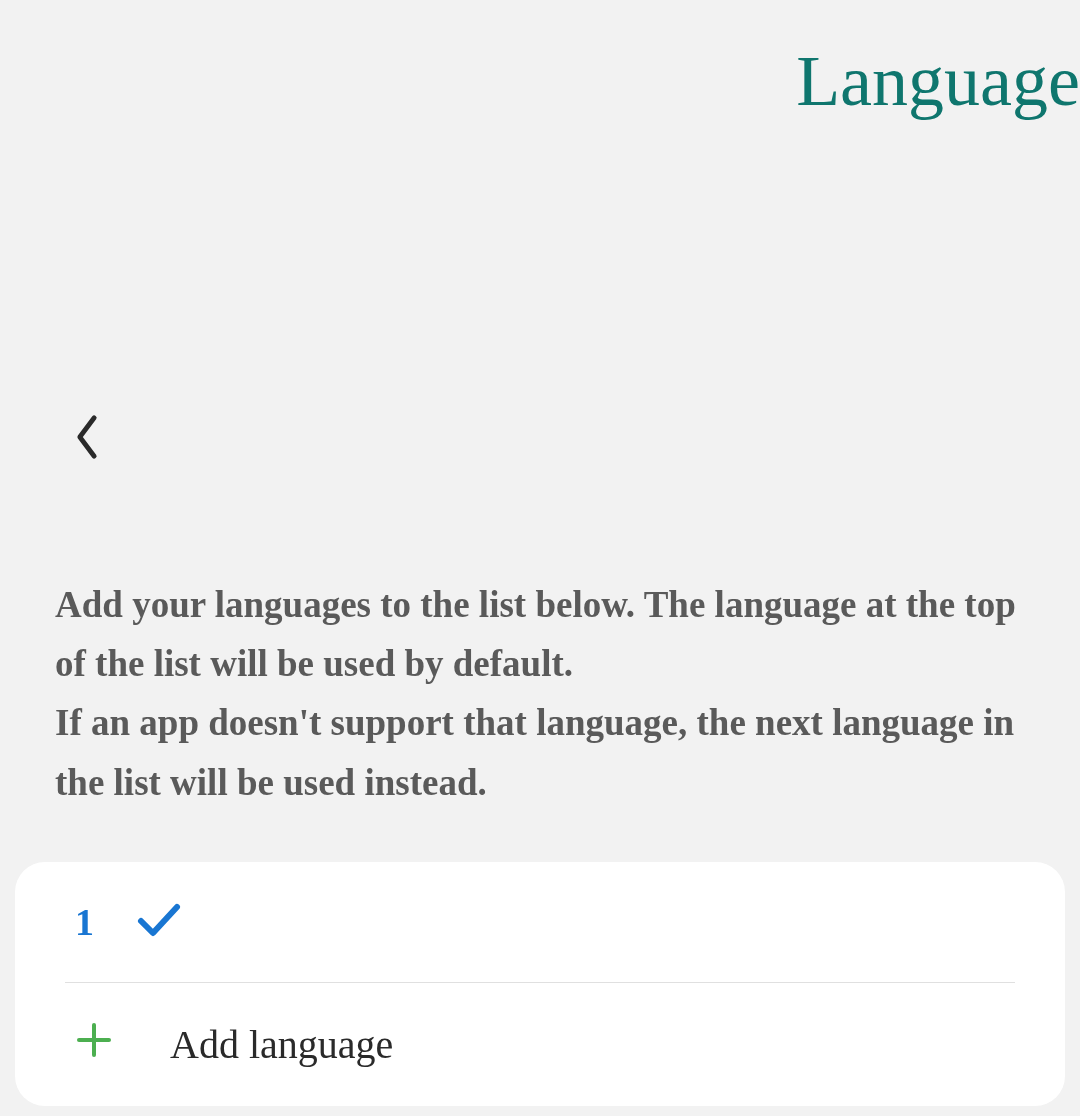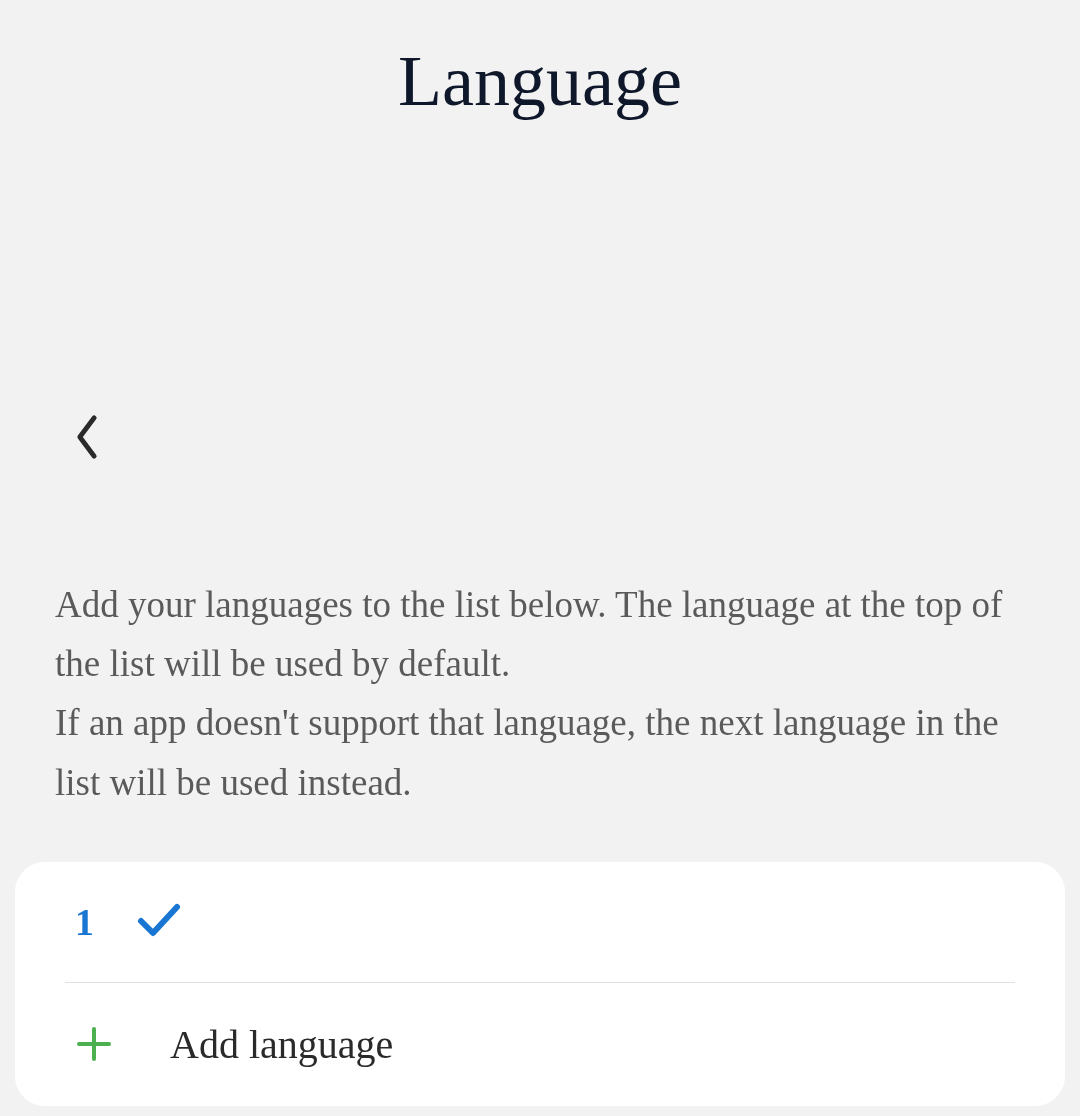--- a/index.html
+++ b/index.html
@@ -15,21 +15,22 @@
       color: #333;
       overflow: hidden;
     }
     .header {
       text-align: center;
       padding-top: 40px;
     }
     .page-title {
       font-size: 72px;
       font-weight: normal;
-      color: #0f172a;
+      color: #0f766e;
+      text-align: right;
     }
     .back-section {
       padding-left: 60px;
       padding-top: 280px;
     }
     .back-button {
       display: inline-block;
       cursor: pointer;
       padding: 10px;
     }
@@ -74,21 +75,21 @@
       width: 48px;
       height: 38px;
     }
     .divider {
       height: 1px;
       background-color: #e0e0e0;
       margin: 0 50px;
     }
     .add-row {
       display: flex;
-      align-items: center;
+      align-items: flex-start;
       padding: 38px 50px 38px 60px;
       cursor: pointer;
     }
     .plus-icon {
       width: 60px;
       display: flex;
       align-items: center;
     }
     .plus-icon svg {
       width: 38px;
@@ -110,21 +111,21 @@
 <div class="back-section">
   <div class="back-button">
     <span>
       <svg viewBox="0 0 24 40" fill="none" stroke="#2a2a2a" stroke-width="4" stroke-linecap="round" stroke-linejoin="round">
         <polyline points="18,4 6,20 18,36"></polyline>
       </svg>
     </span>
   </div>
 </div>
 
-<div class="description" style="white-space: pre-line;">Add your languages to the list below. The language at the top of the list will be used by default.
+<div class="description" style="white-space: pre-line; font-weight: bold;">Add your languages to the list below. The language at the top of the list will be used by default.
 If an app doesn't support that language, the next language in the list will be used instead.</div>
 
 <div class="language-card">
   <div class="language-row">
     <span class="rank-number">1</span>
     <span class="check-icon">
       <svg viewBox="0 0 48 38" fill="none" stroke="#1976d2" stroke-width="6" stroke-linecap="round" stroke-linejoin="round">
         <polyline points="6,20 18,32 42,6"></polyline>
       </svg>
     </span>

